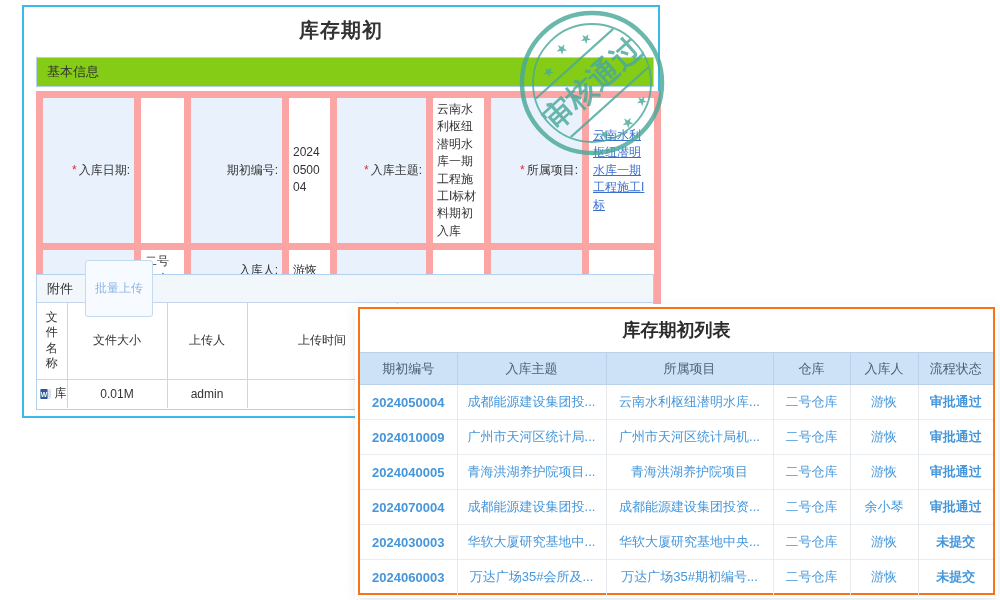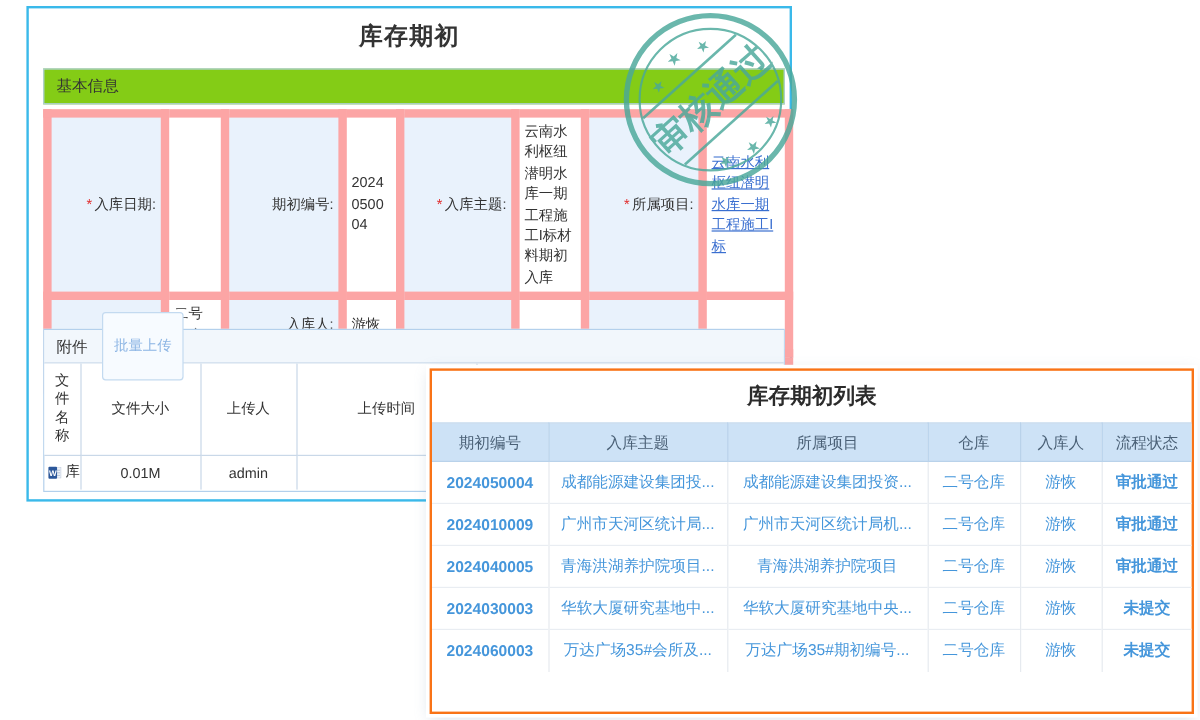--- a/index.html
+++ b/index.html
@@ -181,21 +181,21 @@
           <th>所属项目</th>
           <th>仓库</th>
           <th>入库人</th>
           <th>流程状态</th>
         </tr>
       </thead>
       <tbody>
   <tr>
     <td class="no-cell">2024050004</td>
     <td>成都能源建设集团投...</td>
-    <td>成都能源建设集团投资...</td>
+    <td>云南水利枢纽潜明水库...</td>
     <td>二号仓库</td>
     <td>游恢</td>
     <td class="status-cell approved">审批通过</td>
   </tr>
 
   <tr>
     <td class="no-cell">2024010009</td>
     <td>广州市天河区统计局...</td>
     <td>广州市天河区统计局机...</td>
     <td>二号仓库</td>
@@ -205,20 +205,28 @@
 
   <tr>
     <td class="no-cell">2024040005</td>
     <td>青海洪湖养护院项目...</td>
     <td>青海洪湖养护院项目</td>
     <td>二号仓库</td>
     <td>游恢</td>
     <td class="status-cell approved">审批通过</td>
   </tr>
 
+  <tr>
+    <td class="no-cell">2024070004</td>
+    <td>成都能源建设集团投...</td>
+    <td>成都能源建设集团投资...</td>
+    <td>二号仓库</td>
+    <td>余小琴</td>
+    <td class="status-cell approved">审批通过</td>
+  </tr>
 
   <tr>
     <td class="no-cell">2024030003</td>
     <td>华软大厦研究基地中...</td>
     <td>华软大厦研究基地中央...</td>
     <td>二号仓库</td>
     <td>游恢</td>
     <td class="status-cell unsubmitted">未提交</td>
   </tr>
 

